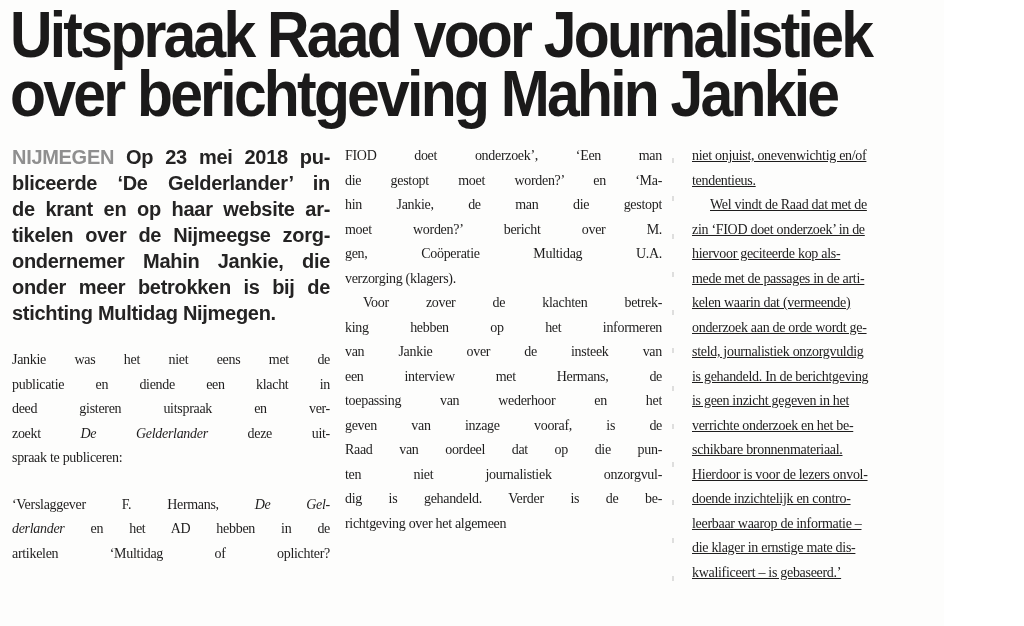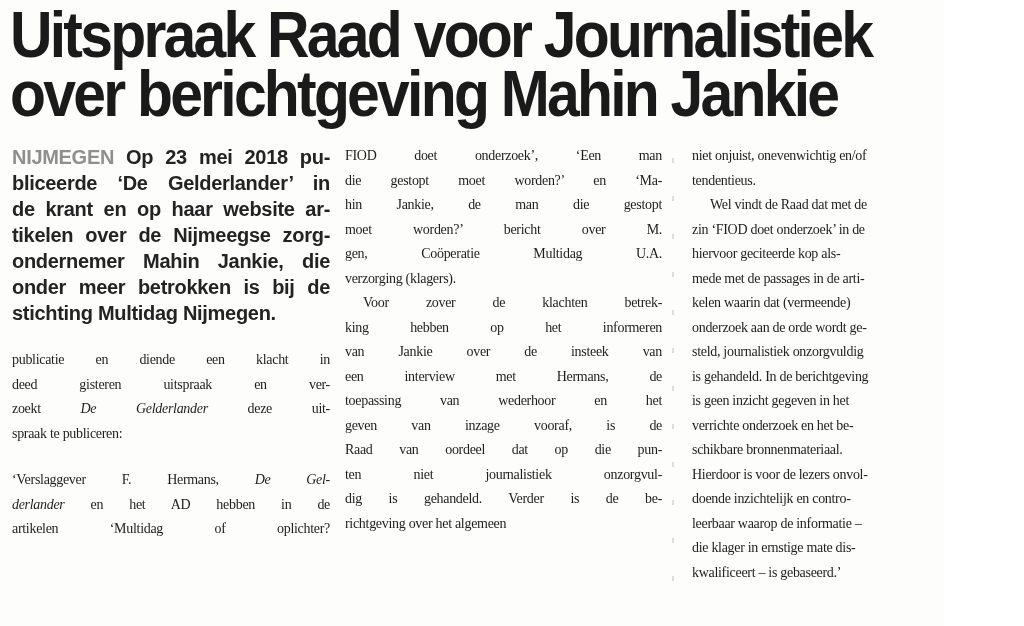--- a/index.html
+++ b/index.html
@@ -20,21 +20,21 @@
   }
   .hl { display:block; }
   
   .columns {
     position:absolute; left:12px; top:144px; width:1000px;
     display:flex; align-items:flex-start;
     color:#1e1d1d;
   }
   .col1 { width:318px; }
   .col2 { width:317px; margin-left:15px; }
-  .col3 { width:320px; margin-left:30px; }
+  .col3 { width:320px; margin-left:30px;text-decoration:underline; }
   .block.gap { margin-top:22px; }
   .block.intro {
     font-family:"Liberation Sans", sans-serif; font-weight:700;
     font-size:20px; letter-spacing:-0.3px; color:#242323;
   }
   .block.intro .line { height:26px; line-height:26px; }
   .block.body {
     font-size:14px; letter-spacing:-0.3px;
   }
   .block.body .line { height:24.5px; line-height:24.5px; }
@@ -78,20 +78,21 @@
         <div class="block intro justify">
           <div class="line"><span class="dl">NIJMEGEN</span> Op 23 mei 2018 pu-</div>
           <div class="line">bliceerde ‘De Gelderlander’ in</div>
           <div class="line">de krant en op haar website ar-</div>
           <div class="line">tikelen over de Nijmeegse zorg-</div>
           <div class="line">ondernemer Mahin Jankie, die</div>
           <div class="line">onder meer betrokken is bij de</div>
           <div class="line no-stretch">stichting Multidag Nijmegen.</div>
         </div>
         <div class="block body gap justify">
+          <div class="line">Jankie was het niet eens met de</div>
           <div class="line">publicatie en diende een klacht in</div>
           <div class="line">deed gisteren uitspraak en ver-</div>
           <div class="line">zoekt <i>De Gelderlander</i> deze uit-</div>
           <div class="line no-stretch">spraak te publiceren:</div>
         </div>
         <div class="block body gap justify">
           <div class="line">‘Verslaggever F. Hermans, <i>De Gel-</i></div>
           <div class="line"><i>derlander</i> en het AD hebben in de</div>
           <div class="line">artikelen ‘Multidag of oplichter?</div>
         </div>

